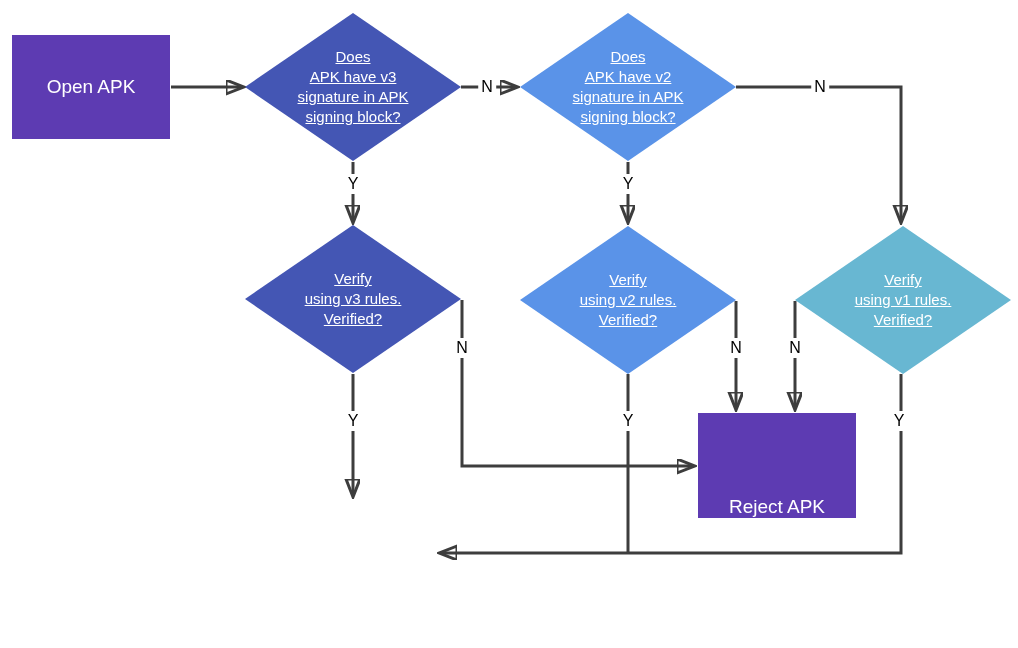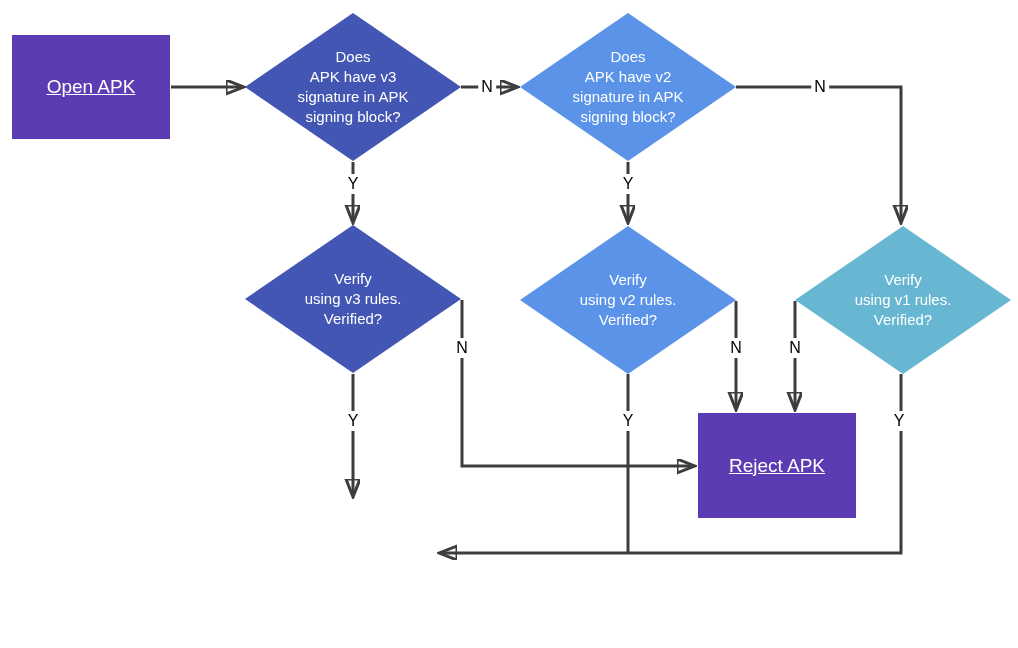--- a/index.html
+++ b/index.html
@@ -24,30 +24,29 @@
     align-items: center;
     justify-content: center;
     text-align: center;
     color: #ffffff;
   }
   .process {
     width: 158px;
     height: 104px;
     background: #5d3bb2;
     font-size: 19px;
-    text-decoration: underline;
   }
   .decision {
     width: 216px;
     height: 148px;
     clip-path: polygon(50% 0, 100% 50%, 50% 100%, 0 50%);
     font-size: 15px;
     line-height: 20px;
   }
-  .decision .label { white-space: pre-line; }
+  .decision .label { white-space: pre-line; text-decoration: underline; }
   .fill-dark  { background: #4456b4; }
   .fill-light { background: #5a93e8; }
   .fill-teal  { background: #68b7d2; }
   .edge-label {
     position: absolute;
     transform: translate(-50%, -50%);
     background: #ffffff;
     color: #000000;
     font-size: 16px;
     line-height: 18px;
@@ -107,21 +106,21 @@
 using v2 rules.
 Verified?</span>
   </div>
 
   <div class="node decision fill-teal" style="left:795px; top:226px;">
     <span class="label">Verify
 using v1 rules.
 Verified?</span>
   </div>
 
-  <div class="node process" style="left:698px; top:413px; height:105px;">
+  <div class="node process" style="left:698px; top:413px; height:105px;align-items:flex-end;">
     <span class="label">Reject APK</span>
   </div>
 
 
   <span class="edge-label" style="left:487px; top:87px;">N</span>
   <span class="edge-label" style="left:820px; top:87px;">N</span>
   <span class="edge-label" style="left:353px; top:184px;">Y</span>
   <span class="edge-label" style="left:628px; top:184px;">Y</span>
   <span class="edge-label" style="left:462px; top:348px;">N</span>
   <span class="edge-label" style="left:736px; top:348px;">N</span>

